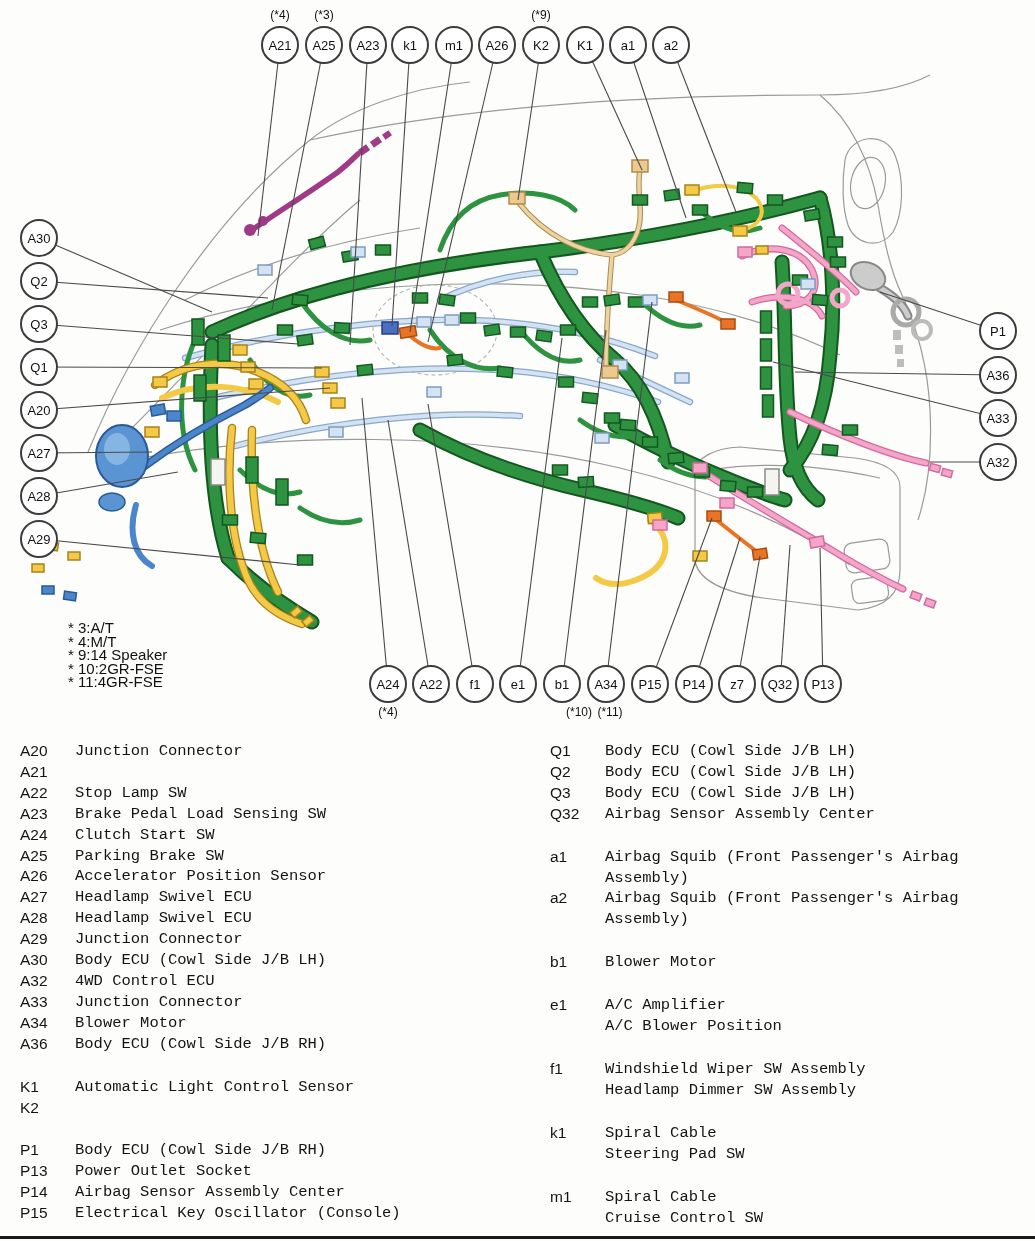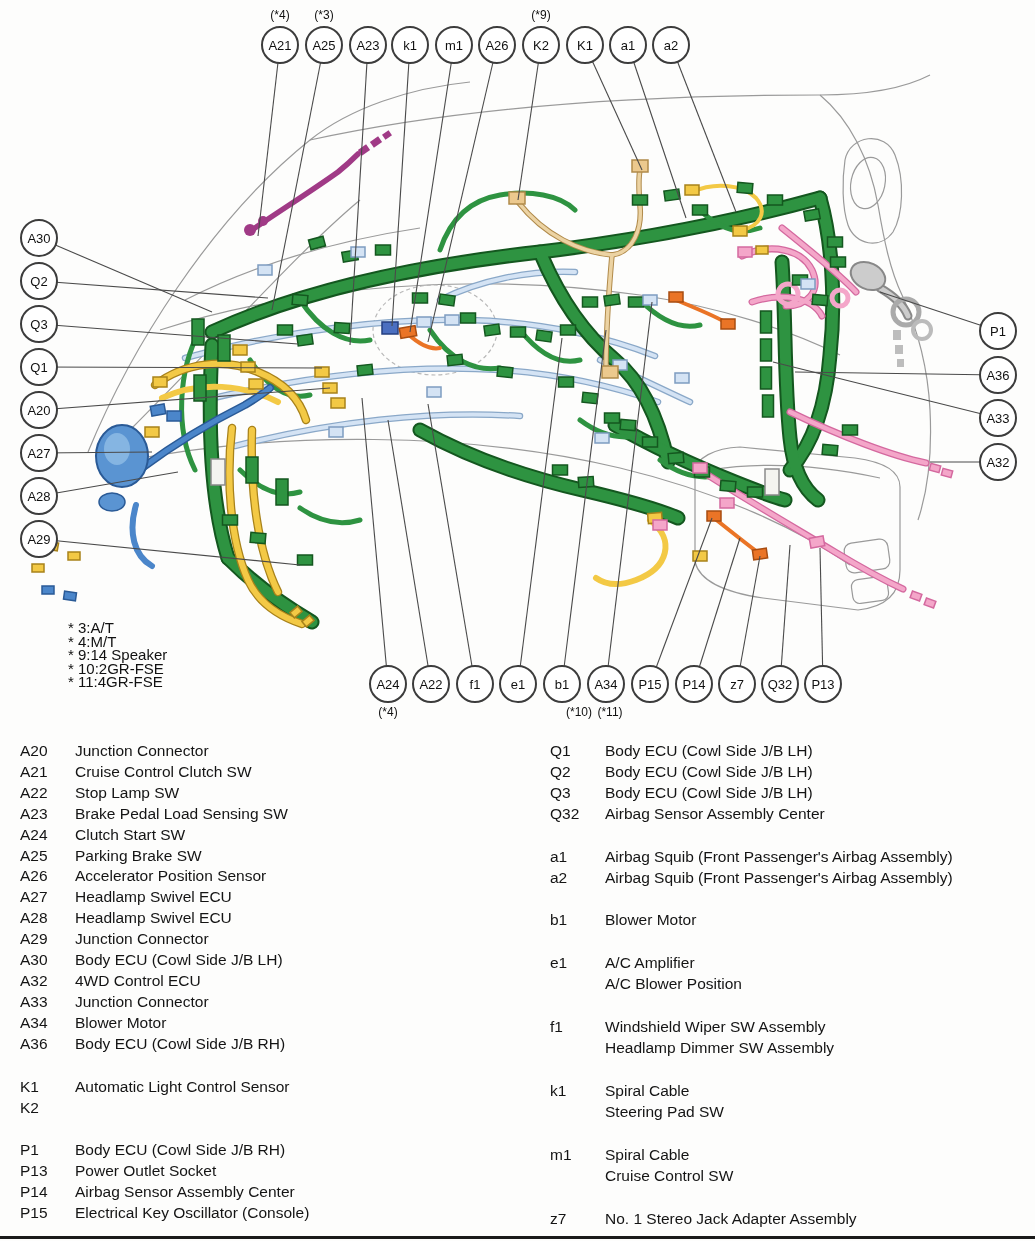--- a/index.html
+++ b/index.html
@@ -20,21 +20,21 @@
   .callout-note{
     position:absolute;width:60px;text-align:center;font-size:12px;color:#111;z-index:5;
   }
   #footnotes{position:absolute;left:68px;top:621px;font-size:15px;line-height:13.5px;color:#111;z-index:4;}
   #legend{position:absolute;left:0;top:741px;width:1035px;display:flex;padding-left:20px;box-sizing:border-box;}
   .legend-col-left{width:530px;flex:none;}
   .legend-col-right{flex:1;}
   .legend-group{margin-bottom:22px;}
   .legend-row{display:flex;font-size:15.5px;line-height:20.9px;color:#141414;}
   .legend-code{width:55px;flex:none;}
-  .legend-desc{flex:1;}
+  .legend-desc{flex:1;font-family:Liberation Mono, monospace;}
   #bottom-rule{position:absolute;left:0;top:1236px;width:1035px;height:3px;background:#1a1a1a;}
 </style>
 </head>
 <body>
 
 <div id="diagram">
   <svg id="diagram-svg" width="1035" height="735" viewBox="0 0 1035 735">
 
     <g fill="none" stroke="#9a9a9a" stroke-width="1.2">
       <path d="M88,452 C130,350 210,220 310,140 C350,108 410,88 470,82"></path>
@@ -394,23 +394,20 @@
   <div id="legend-left" class="legend-col-left">
       <div class="legend-group">
         <div class="legend-row">
           <div class="legend-code">A20</div>
           <div class="legend-desc">
             <div>Junction Connector</div>
           </div>
         </div>
         <div class="legend-row">
           <div class="legend-code">A21</div>
-          <div class="legend-desc">
-            <div>Cruise Control Clutch SW</div>
-          </div>
         </div>
         <div class="legend-row">
           <div class="legend-code">A22</div>
           <div class="legend-desc">
             <div>Stop Lamp SW</div>
           </div>
         </div>
         <div class="legend-row">
           <div class="legend-code">A23</div>
           <div class="legend-desc">

